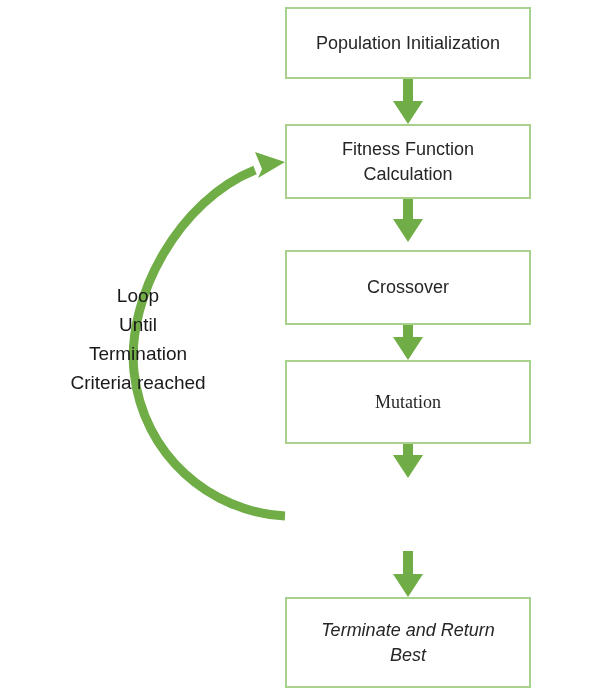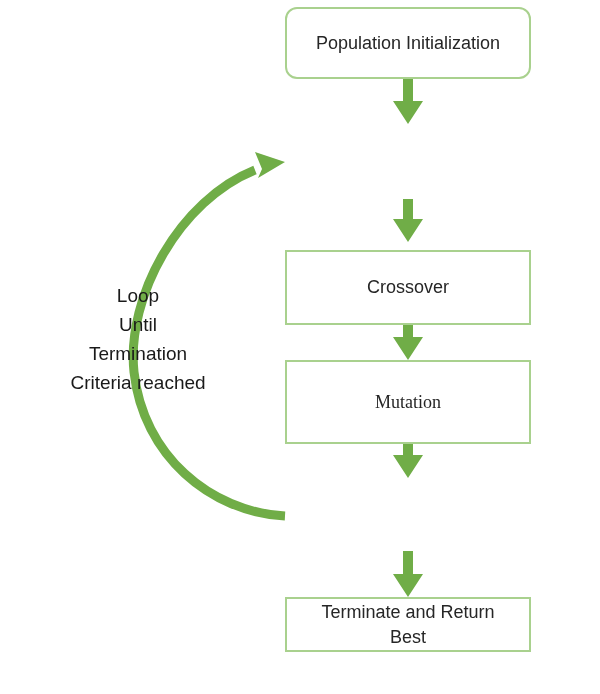--- a/index.html
+++ b/index.html
@@ -84,35 +84,39 @@
     <g>
       <polygon fill="#70AD47" points="403,551 413,551 413,574 423,574 408,597 393,574 403,574"></polygon>
     </g>
 
     <g>
       <path d="M 285,516 C 210,512 143,455 134,372 C 126,296 180,200 255,170" fill="none" stroke="#70AD47" stroke-width="9" stroke-linecap="butt"></path>
       <polygon fill="#70AD47" points="285,162 258,178 262,169 255,152"></polygon>
     </g>
   </svg>
 
-  <div class="flow-box" style="top:7px; height:72px;border-radius:12px;">
+  <div class="flow-box" style="top:7px; height:72px;">
     <span class="box-label">Population Initialization</span>
   </div>
 
+  <div class="flow-box" style="top:124px; height:75px;">
+    <span class="box-label">Fitness Function
+Calculation</span>
+  </div>
 
   <div class="flow-box" style="top:242px; height:75px;margin-top:8px;">
     <span class="box-label">Crossover</span>
   </div>
 
   <div class="flow-box" style="top:360px; height:84px;font-family:Liberation Serif, serif;">
     <span class="box-label">Mutation</span>
   </div>
 
 
-  <div class="flow-box" style="top:597px; height:55px;">
+  <div class="flow-box" style="top:597px; height:91px;font-style:italic;">
     <span class="box-label">Terminate and Return
 Best</span>
   </div>
 
   <div class="loop-label">Loop
 Until
 Termination
 Criteria reached</div>
 
 </div>

